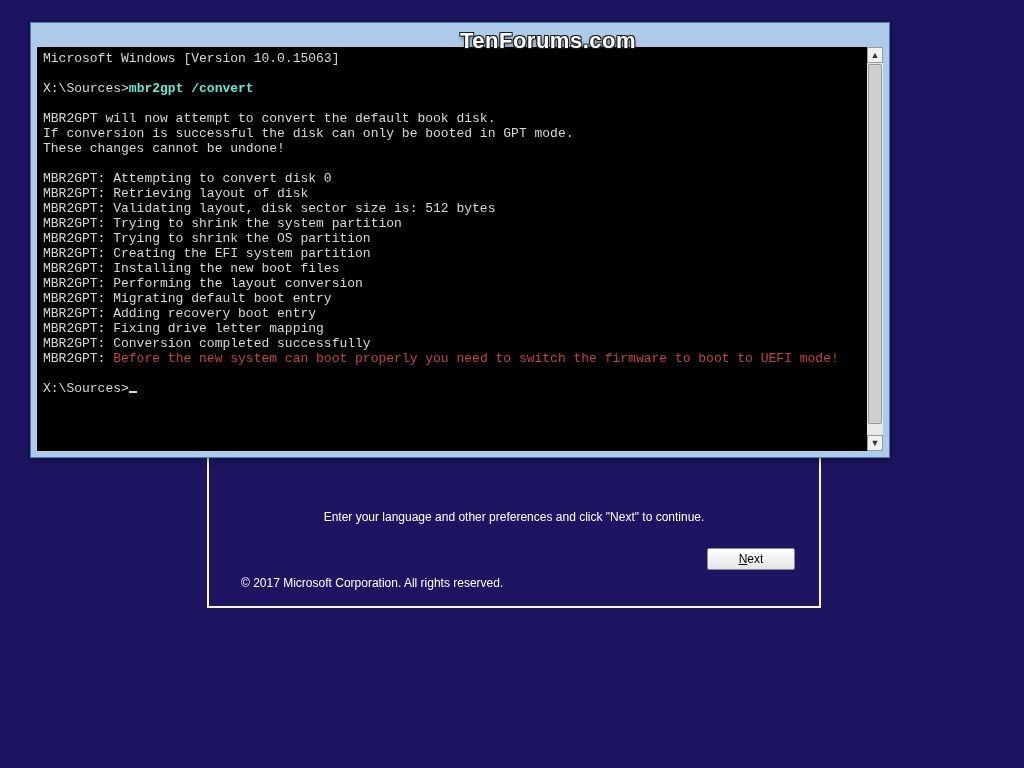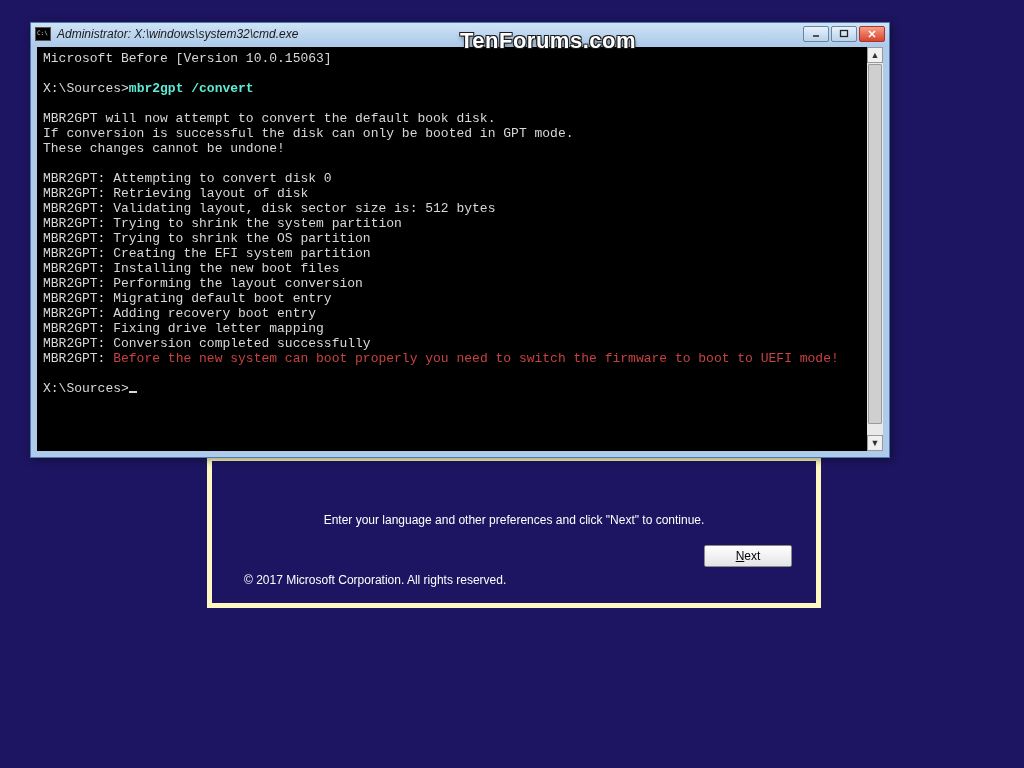--- a/index.html
+++ b/index.html
@@ -10,21 +10,21 @@
     position: relative;
   }
 
   
   .setup-panel {
     position: absolute;
     left: 207px;
     top: 456px;
     width: 614px;
     height: 152px;
-    border: 5px solid #fef9c3;
+    border: 2px solid #fef9c3;
     background: #1d1561;
     color: #ffffff;
   }
   .setup-inner {
     position: absolute;
     inset: 4px;
     background: #1d1561;
   }
   .setup-text {
     position: absolute;
@@ -169,44 +169,22 @@
 
 <div class="setup-panel">
   <div class="setup-inner">
     <div class="setup-text">Enter your language and other preferences and click "Next" to continue.</div>
     <div class="next-btn"><span class="accel">N</span><span>ext</span></div>
     <div class="setup-copy">© 2017 Microsoft Corporation. All rights reserved.</div>
   </div>
 </div>
 
 <div class="cmd-window">
-  <div class="titlebar">
-    <div class="title-icon"></div>
-    <div class="title-text">Administrator: X:\windows\system32\cmd.exe</div>
-    <div class="win-btns">
-      <div class="win-btn">
-          <svg viewBox="0 0 10 10">
-            <line x1="2" y1="7" x2="8" y2="7" stroke="#222" stroke-width="1.5"></line>
-          </svg>
-        </div>
-      <div class="win-btn">
-          <svg viewBox="0 0 10 10">
-            <rect x="1.5" y="1.5" width="7" height="6" fill="none" stroke="#222" stroke-width="1.3"></rect>
-          </svg>
-        </div>
-      <div class="win-btn close">
-          <svg viewBox="0 0 10 10">
-            <line x1="2" y1="2" x2="8" y2="8" stroke="#fff" stroke-width="1.6"></line>
-            <line x1="8" y1="2" x2="2" y2="8" stroke="#fff" stroke-width="1.6"></line>
-          </svg>
-        </div>
-    </div>
-  </div>
-
-  <div class="console"><span>Microsoft Before [Version 10.0.15063]</span>
+
+  <div class="console"><span>Microsoft Windows [Version 10.0.15063]</span>
 
 <span>X:\Sources&gt;</span><span class="yellow">mbr2gpt /convert</span>
 
 <span>MBR2GPT will now attempt to convert the default book disk.
 If conversion is successful the disk can only be booted in GPT mode.
 These changes cannot be undone!
 
 MBR2GPT: Attempting to convert disk 0
 MBR2GPT: Retrieving layout of disk
 MBR2GPT: Validating layout, disk sector size is: 512 bytes

